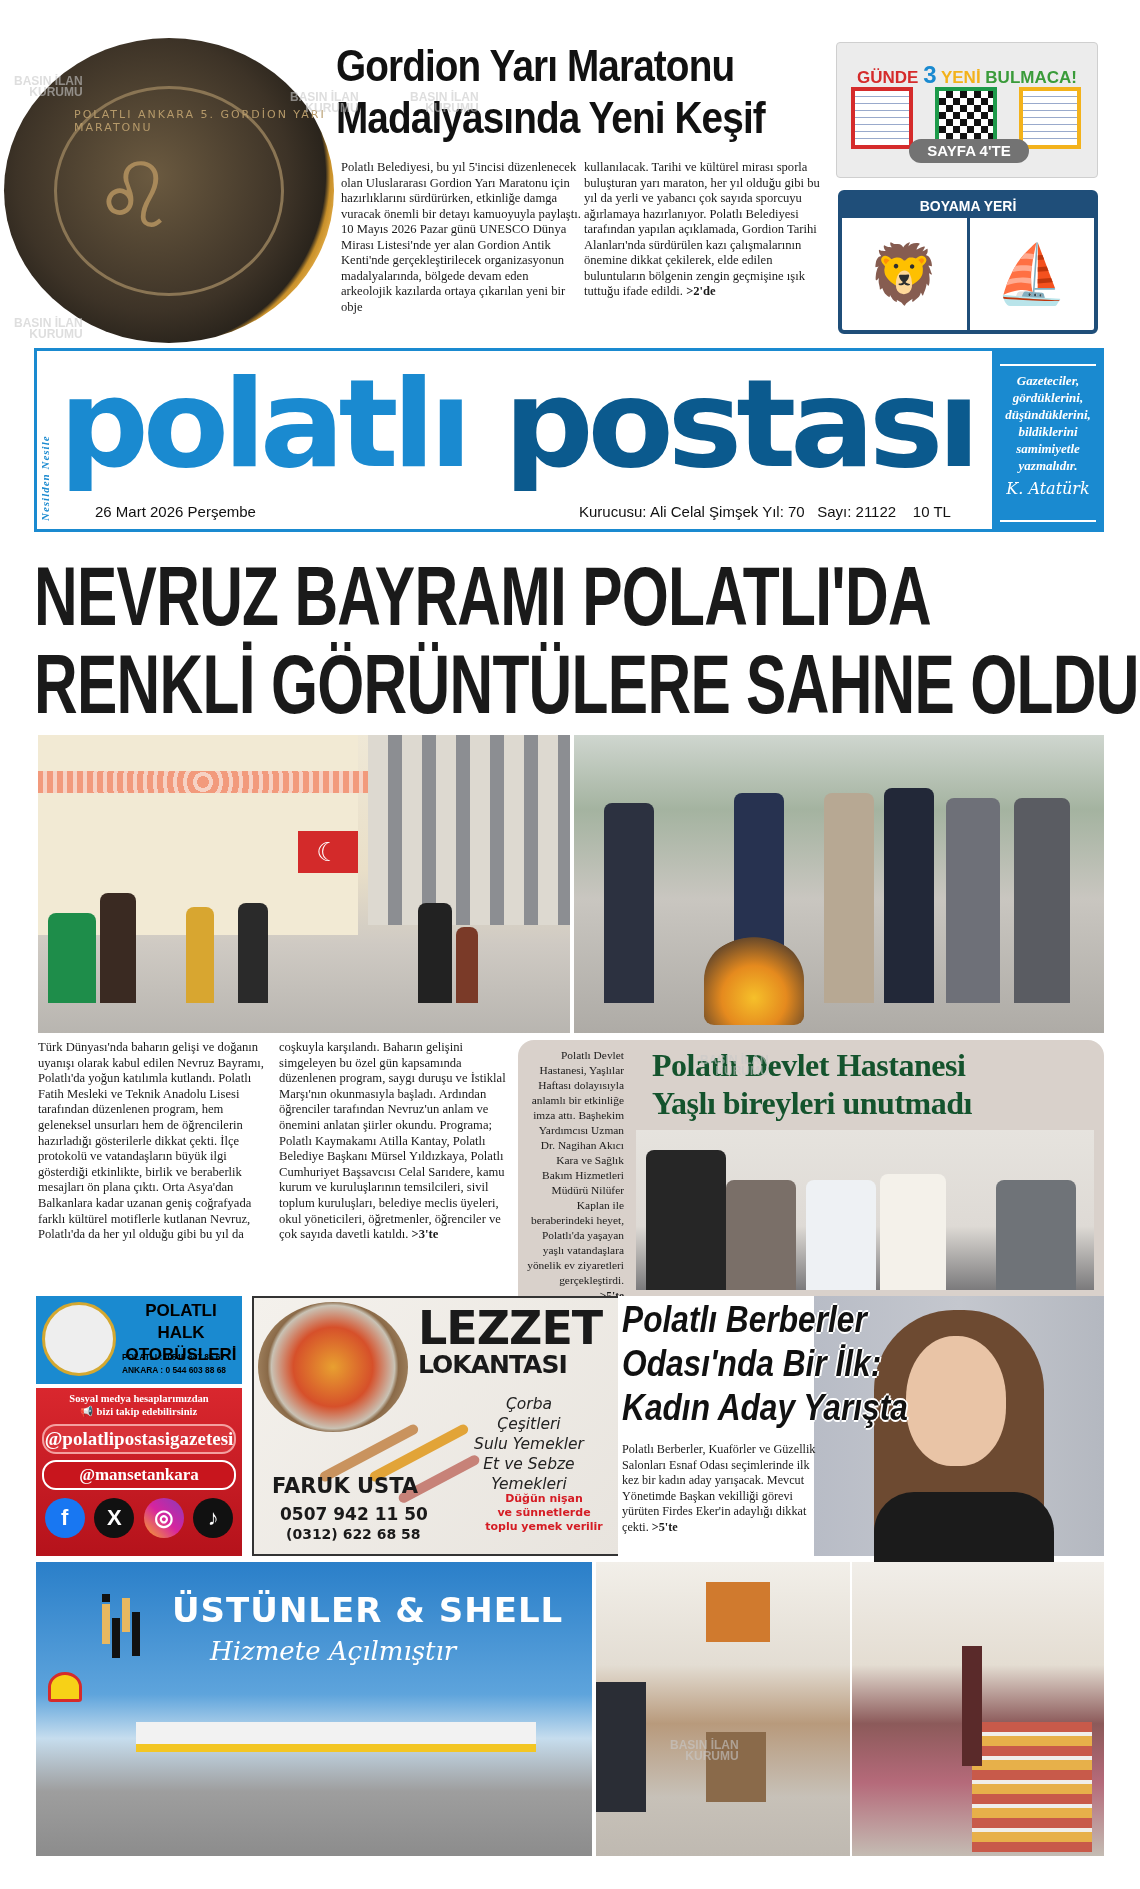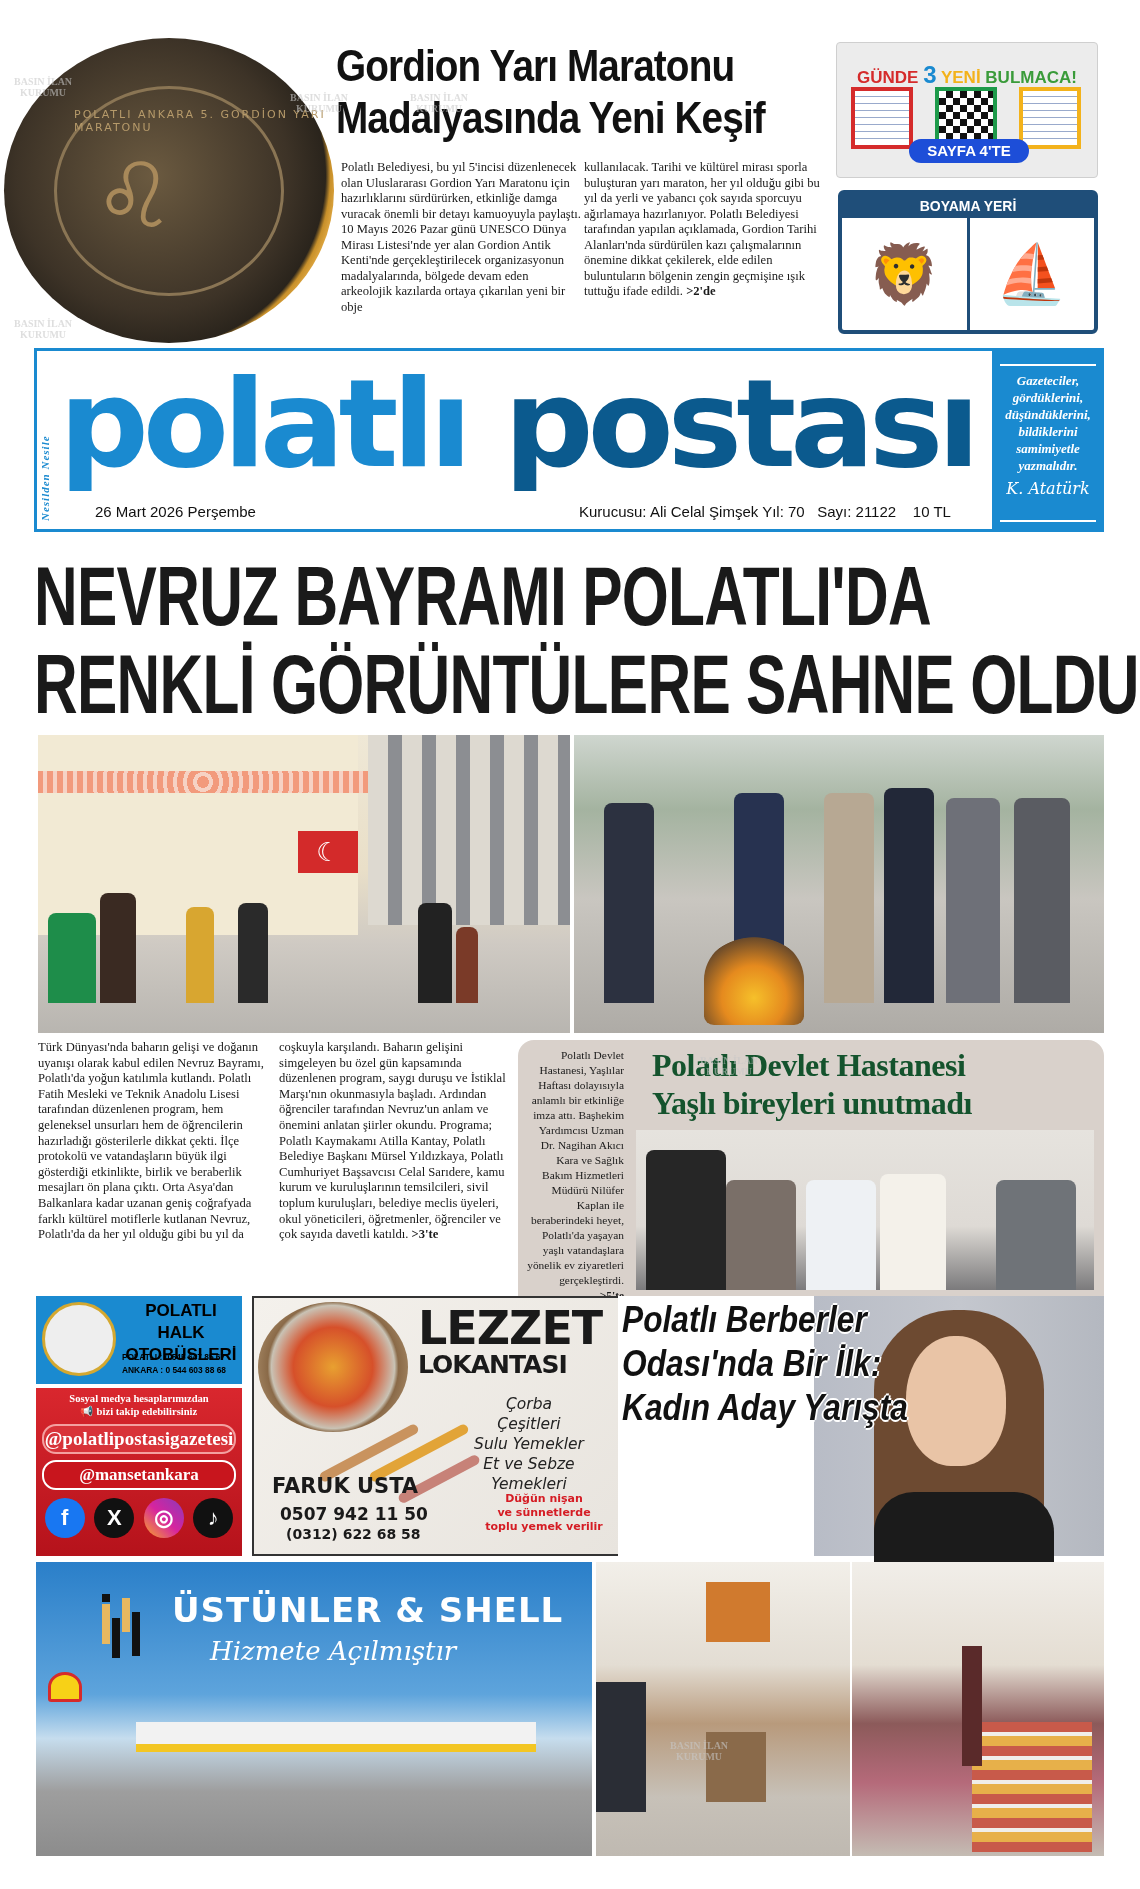--- a/index.html
+++ b/index.html
@@ -8,21 +8,21 @@
 
 .medal{left:4px;top:38px;width:330px;height:305px;border-radius:50%;background:radial-gradient(circle at 45% 45%,#6b5a40 0%,#3d3327 55%,#2a241c 70%,#c8902a 72%,#e8b04a 76%,#fff 78%)}
 .medal-inner{position:absolute;left:50px;top:48px;width:230px;height:210px;border-radius:50%;border:3px solid #8a7554}
 .medal-beast{position:absolute;left:90px;top:105px;font-size:90px;color:#a8895a;font-family:"DejaVu Sans",sans-serif}
 .medal-ring{position:absolute;left:70px;top:70px;font-size:11px;color:#b69a6a;font-family:"DejaVu Sans",sans-serif;letter-spacing:2px}
 .top-title{left:336px;top:40px;width:500px;font-family:"Liberation Sans",sans-serif;font-weight:bold;font-size:44px;line-height:52px;color:#111;transform:scaleX(0.88);transform-origin:left top;letter-spacing:-1px}
 .top-col{top:160px;width:240px;font-size:12.6px;line-height:15.5px;font-family:"Liberation Serif",serif}
 .puzzle{left:836px;top:42px;width:262px;height:136px;background:#ececec;border:1px solid #cfcfcf;border-radius:4px}
 .puzzle-head{position:absolute;left:20px;top:18px;font-family:"Liberation Sans",sans-serif;font-weight:bold;font-size:17px;letter-spacing:0}
 .puzzle-grid{position:absolute;top:44px;width:62px;height:62px;border:4px solid #d52b2b;background:repeating-linear-gradient(0deg,#fff 0 6px,#9ac 6px 7px),#fff}
-.puzzle-ribbon{position:absolute;left:72px;top:96px;width:120px;height:24px;background:#1d4ed8;color:#fff;border-radius:12px;text-align:center;font-family:"Liberation Sans",sans-serif;font-weight:bold;font-size:15px;line-height:24px}
+.puzzle-ribbon{position:absolute;left:72px;top:96px;width:120px;height:24px;background:#737373;color:#fff;border-radius:12px;text-align:center;font-family:"Liberation Sans",sans-serif;font-weight:bold;font-size:15px;line-height:24px}
 .coloring{left:838px;top:190px;width:260px;height:144px;border:4px solid #1f4e79;border-radius:6px;background:#fff}
 .coloring-head{height:24px;background:#1f4e79;color:#fff;text-align:center;font-family:"Liberation Sans",sans-serif;font-weight:bold;font-size:14px;line-height:24px}
 .coloring-cells{display:flex;height:112px}
 .coloring-cell{flex:1;border-right:3px solid #1f4e79;display:flex;align-items:center;justify-content:center;font-size:58px;color:#555}
 .coloring-cell:last-child{border-right:none}
 
 .mast{left:34px;top:348px;width:1070px;height:184px;border:3px solid #1a8ad0;background:#fff}
 .mast-tag{position:absolute;left:2px;top:40px;width:14px;height:130px;writing-mode:vertical-rl;transform:rotate(180deg);color:#1a8ad0;font-style:italic;font-weight:bold;font-size:11px;font-family:"Liberation Serif",serif;letter-spacing:1px}
 .mast-logo{position:absolute;left:22px;top:-2px;font-family:"DejaVu Sans",sans-serif;font-weight:bold;font-size:122px;letter-spacing:-6px;line-height:150px;transform:scaleX(1.03);transform-origin:left top}
 .mast-logo .a{color:#1a8ad0}
@@ -78,21 +78,21 @@
 .berber-text{position:absolute;left:4px;top:146px;width:195px;font-family:"Liberation Serif",serif;font-size:12.2px;line-height:15.6px}
 
 .shell{left:36px;top:1562px;width:556px;height:294px;background:linear-gradient(180deg,#2a7fc9 0%,#5ea4dc 45%,#c6ddee 60%,#9e9e9e 78%,#8c8c8c 100%)}
 .shell-logo{position:absolute;left:66px;top:26px;width:40px;height:72px}
 .shell-title{position:absolute;left:136px;top:28px;font-family:"DejaVu Sans",sans-serif;font-weight:bold;font-size:34px;color:#fff;letter-spacing:1px}
 .shell-sub{position:absolute;left:174px;top:74px;font-family:"DejaVu Serif",serif;font-style:italic;font-size:26px;color:#fff}
 .station{position:absolute;left:100px;top:160px;width:400px;height:30px;background:#f2f2f2;border-bottom:8px solid #f3c623}
 .store{top:1562px;height:294px}
 .store1{left:596px;width:254px;background:linear-gradient(180deg,#f2efe9 0%,#e3ddd3 35%,#b89a7c 55%,#c7c1b8 80%,#bfb9b1 100%)}
 .store2{left:852px;width:252px;background:linear-gradient(180deg,#f1eee9 0%,#e4ddd2 35%,#8c5a5a 55%,#b56a7a 75%,#c4bcb3 100%)}
-.wm{position:absolute;font-family:Liberation Serif, serif;font-weight:bold;font-size:10px;color:rgba(200,200,200,0.6);text-align:center;line-height:11px}
+.wm{position:absolute;font-family:Liberation Sans, sans-serif;font-weight:bold;font-size:12px;color:rgba(200,200,200,0.6);text-align:right;line-height:11px}
 </style>
 </head>
 <body>
 
 <div class="abs medal">
   <div class="medal-inner"></div>
   <div class="medal-ring">POLATLI ANKARA 5. GORDİON YARI MARATONU</div>
   <div class="medal-beast">♌</div>
 </div>
 
@@ -251,20 +251,24 @@
   <div class="berber-photo">
     <div class="berber-hair" style="left:60px;top:14px"></div>
     <div class="berber-face" style="left:92px;top:40px"></div>
     <div class="berber-body" style="left:60px;top:196px"></div>
   </div>
   <div class="berber-title">
     <div>Polatlı Berberler</div>
     <div>Odası'nda Bir İlk:</div>
     <div>Kadın Aday Yarışta</div>
   </div>
+  <div class="berber-text">
+    <span>Polatlı Berberler, Kuaförler ve Güzellik Salonları Esnaf Odası seçimlerinde ilk kez bir kadın aday yarışacak. Mevcut Yönetimde Başkan vekilliği görevi yürüten Firdes Eker'in adaylığı dikkat çekti.</span>
+    <b>&gt;5'te</b>
+  </div>
 </div>
 
 <div class="abs shell">
   <svg class="shell-logo" viewBox="0 0 40 72">
     <rect x="0" y="6" width="8" height="8" fill="#111"></rect>
     <rect x="0" y="16" width="8" height="40" fill="#e8b860"></rect>
     <rect x="10" y="30" width="8" height="40" fill="#111"></rect>
     <rect x="20" y="10" width="8" height="34" fill="#e8b860"></rect>
     <rect x="30" y="24" width="8" height="44" fill="#111"></rect>
   </svg>

